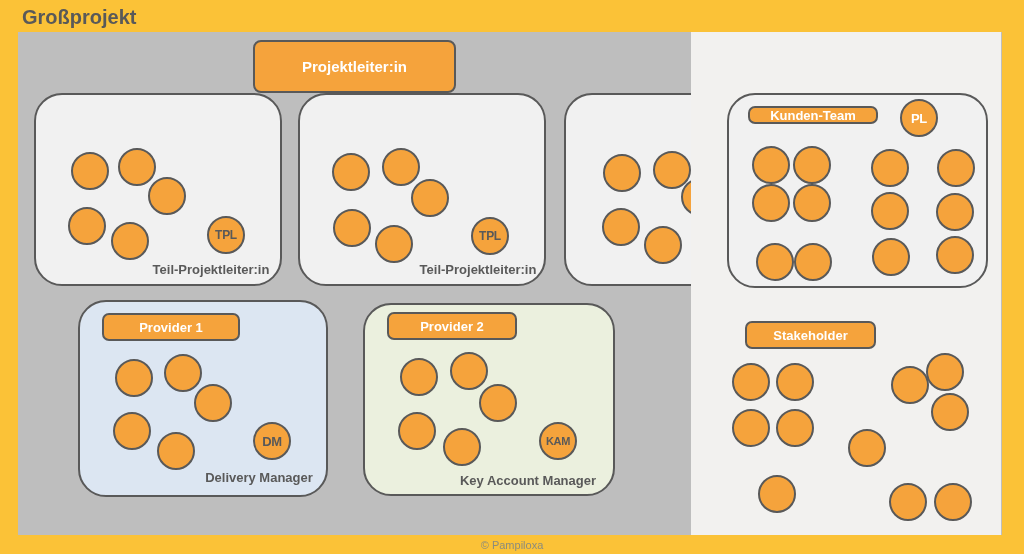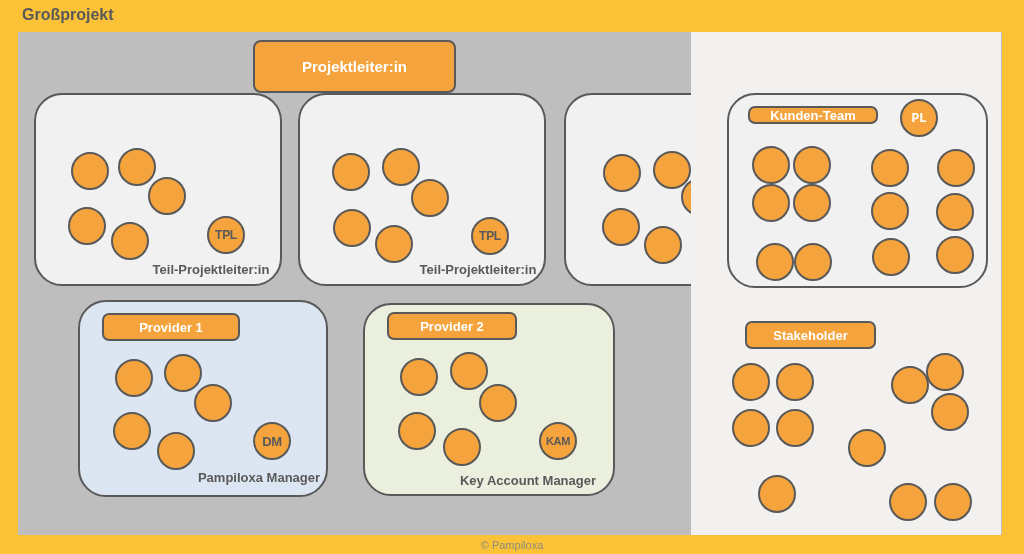--- a/index.html
+++ b/index.html
@@ -10,21 +10,21 @@
     position: relative;
     width: 1024px;
     height: 554px;
     background: var(--frame, #FBC237);
     overflow: hidden;
   }
 
   .page-title {
     position: absolute;
     left: 22px; top: 6px;
-    font-size: 16px;
+    font-size: 20px;
     font-weight: bold;
     color: var(--stroke, #595959);
     z-index: 10;
   }
 
   .canvas-bg {
     position: absolute;
     left: 18px; top: 32px;
     width: 984px; height: 503px;
     background: var(--canvas, #BEBEBE);
@@ -135,21 +135,21 @@
     <div class="person role" style="left: 737px; top: 217px; z-index: 2; color: rgb(89, 89, 89); font-size: 12px;">TPL</div>
     <div class="caption" style="left: 758px; top: 269px; z-index: 2;">Teil-Projektleiter:in</div>
     <div class="group-box" style="left: 78px; top: 300px; width: 250px; height: 197px; background: rgb(220, 230, 242); z-index: 2;"></div>
     <div class="olabel" style="left: 102px; top: 313px; width: 138px; height: 28px; z-index: 2;">Provider 1</div>
     <div class="person" style="left: 115px; top: 359px; z-index: 2;"></div>
     <div class="person" style="left: 164px; top: 354px; z-index: 2;"></div>
     <div class="person" style="left: 194px; top: 384px; z-index: 2;"></div>
     <div class="person" style="left: 113px; top: 412px; z-index: 2;"></div>
     <div class="person" style="left: 157px; top: 432px; z-index: 2;"></div>
     <div class="person role" style="left: 253px; top: 422px; z-index: 2; color: rgb(89, 89, 89); font-size: 13px;">DM</div>
-    <div class="caption" style="left: 259px; top: 477px; z-index: 2;">Pampiloxa Manager</div>
+    <div class="caption" style="left: 259px; top: 477px; z-index: 2;">Delivery Manager</div>
     <div class="group-box" style="left: 363px; top: 303px; width: 252px; height: 193px; background: rgb(235, 240, 222); z-index: 2;"></div>
     <div class="olabel" style="left: 387px; top: 312px; width: 130px; height: 28px; z-index: 2;">Provider 2</div>
     <div class="person" style="left: 400px; top: 358px; z-index: 2;"></div>
     <div class="person" style="left: 450px; top: 352px; z-index: 2;"></div>
     <div class="person" style="left: 479px; top: 384px; z-index: 2;"></div>
     <div class="person" style="left: 398px; top: 412px; z-index: 2;"></div>
     <div class="person" style="left: 443px; top: 428px; z-index: 2;"></div>
     <div class="person role" style="left: 539px; top: 422px; z-index: 2; color: rgb(89, 89, 89); font-size: 11px;">KAM</div>
     <div class="caption" style="left: 528px; top: 480px; z-index: 2;">Key Account Manager</div>
     <div class="group-box" style="left: 727px; top: 93px; width: 261px; height: 195px; background: rgb(241, 241, 241); z-index: 6;"></div>
@@ -159,21 +159,21 @@
     <div class="person" style="left: 871px; top: 149px; z-index: 6;"></div>
     <div class="person" style="left: 937px; top: 149px; z-index: 6;"></div>
     <div class="person" style="left: 752px; top: 184px; z-index: 6;"></div>
     <div class="person" style="left: 793px; top: 184px; z-index: 6;"></div>
     <div class="person" style="left: 871px; top: 192px; z-index: 6;"></div>
     <div class="person" style="left: 936px; top: 193px; z-index: 6;"></div>
     <div class="person" style="left: 756px; top: 243px; z-index: 6;"></div>
     <div class="person" style="left: 794px; top: 243px; z-index: 6;"></div>
     <div class="person" style="left: 872px; top: 238px; z-index: 6;"></div>
     <div class="person" style="left: 936px; top: 236px; z-index: 6;"></div>
-    <div class="person role" style="left: 900px; top: 99px; z-index: 6; color: rgb(255, 255, 255); font-size: 13px; font-family: Liberation Mono, monospace;">PL</div>
+    <div class="person role" style="left: 900px; top: 99px; z-index: 6; color: rgb(255, 255, 255); font-size: 13px;">PL</div>
     <div class="olabel" style="left: 745px; top: 321px; width: 131px; height: 28px; z-index: 6;">Stakeholder</div>
     <div class="person" style="left: 732px; top: 363px; z-index: 6;"></div>
     <div class="person" style="left: 776px; top: 363px; z-index: 6;"></div>
     <div class="person" style="left: 891px; top: 366px; z-index: 6;"></div>
     <div class="person" style="left: 926px; top: 353px; z-index: 6;"></div>
     <div class="person" style="left: 931px; top: 393px; z-index: 6;"></div>
     <div class="person" style="left: 732px; top: 409px; z-index: 6;"></div>
     <div class="person" style="left: 776px; top: 409px; z-index: 6;"></div>
     <div class="person" style="left: 848px; top: 429px; z-index: 6;"></div>
     <div class="person" style="left: 758px; top: 475px; z-index: 6;"></div>

